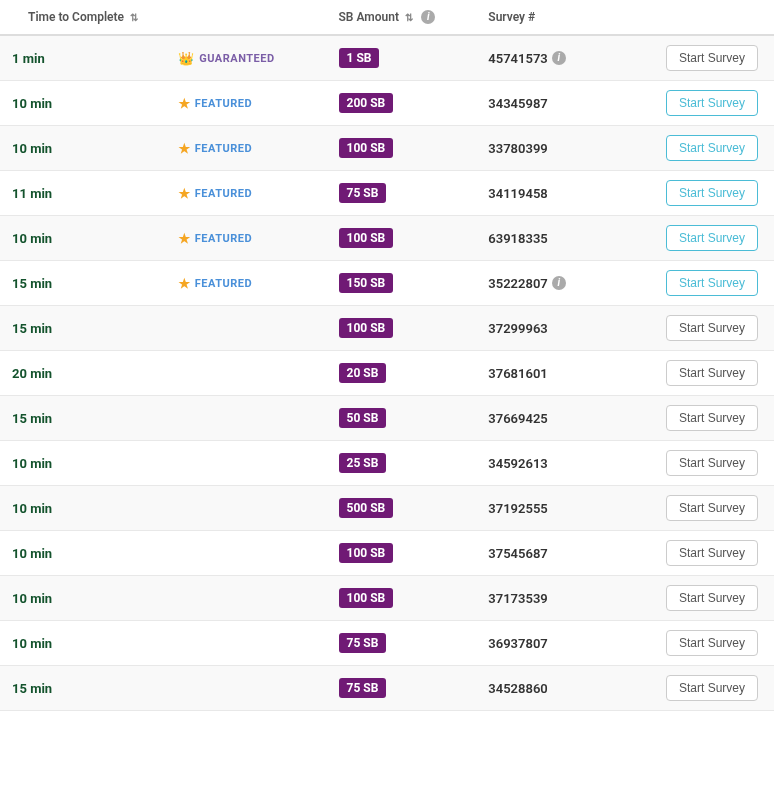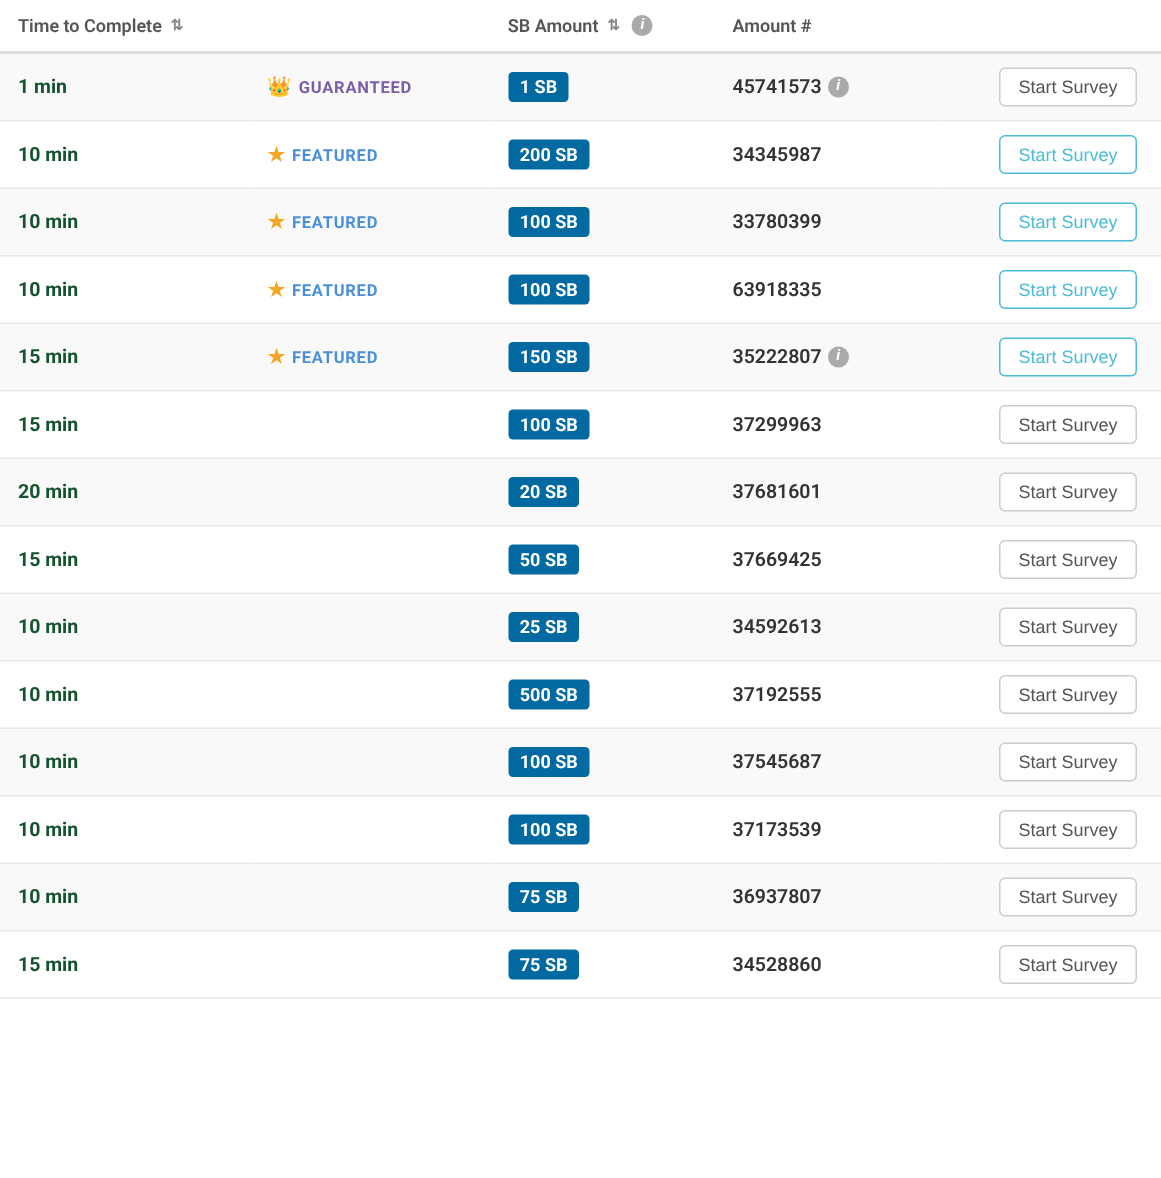--- a/index.html
+++ b/index.html
@@ -80,21 +80,21 @@
     }
     .star-icon {
       color: #f5a623;
       font-size: 13px;
     }
     .crown-icon {
       font-size: 13px;
     }
     .sb-badge {
       display: inline-block;
-      background: #0369a1;
+      background: #701a75;
       color: #fff;
       font-weight: 700;
       font-size: 12px;
       padding: 3px 8px;
       border-radius: 3px;
       white-space: nowrap;
     }
     .info-icon {
       display: inline-block;
       width: 14px;
@@ -141,36 +141,36 @@
       gap: 4px;
     }
   </style>
 </head>
 <body>
 
 <div class="table-container">
   <table>
     <thead>
       <tr>
-        <th style="cursor:pointer;">
+        <th style="cursor:pointer;text-align:center;">
           <span class="col-header-with-info">
             <span>Time to Complete</span>
             <span class="sort-icon">⇅</span>
           </span>
         </th>
         <th style="width:160px;"></th>
         <th style="cursor:pointer;">
           <span class="col-header-with-info">
             <span>SB Amount</span>
             <span class="sort-icon">⇅</span>
             <span class="info-icon">i</span>
           </span>
         </th>
         <th>
-          <span>Amount #</span>
+          <span>Survey #</span>
         </th>
         <th></th>
       </tr>
     </thead>
     <tbody id="table-body">
     <tr>
           <td class="time-col">1 min</td>
           <td class="badge-col"><span class="badge badge-guaranteed"><span class="crown-icon">👑</span> GUARANTEED</span></td>
           <td class="sb-col"><span class="sb-badge">1 SB</span></td>
           <td class="survey-col"><span class="survey-num">45741573 <span class="info-icon">i</span></span></td>
@@ -184,20 +184,27 @@
           <td class="action-col"><button class="btn-start btn-start-featured">Start Survey</button></td>
         </tr>
         <tr>
           <td class="time-col">10 min</td>
           <td class="badge-col"><span class="badge badge-featured"><span class="star-icon">★</span> FEATURED</span></td>
           <td class="sb-col"><span class="sb-badge">100 SB</span></td>
           <td class="survey-col"><span class="survey-num">33780399</span></td>
           <td class="action-col"><button class="btn-start btn-start-featured">Start Survey</button></td>
         </tr>
         <tr>
+          <td class="time-col">11 min</td>
+          <td class="badge-col"><span class="badge badge-featured"><span class="star-icon">★</span> FEATURED</span></td>
+          <td class="sb-col"><span class="sb-badge">75 SB</span></td>
+          <td class="survey-col"><span class="survey-num">34119458</span></td>
+          <td class="action-col"><button class="btn-start btn-start-featured">Start Survey</button></td>
+        </tr>
+        <tr>
           <td class="time-col">10 min</td>
           <td class="badge-col"><span class="badge badge-featured"><span class="star-icon">★</span> FEATURED</span></td>
           <td class="sb-col"><span class="sb-badge">100 SB</span></td>
           <td class="survey-col"><span class="survey-num">63918335</span></td>
           <td class="action-col"><button class="btn-start btn-start-featured">Start Survey</button></td>
         </tr>
         <tr>
           <td class="time-col">15 min</td>
           <td class="badge-col"><span class="badge badge-featured"><span class="star-icon">★</span> FEATURED</span></td>
           <td class="sb-col"><span class="sb-badge">150 SB</span></td>

